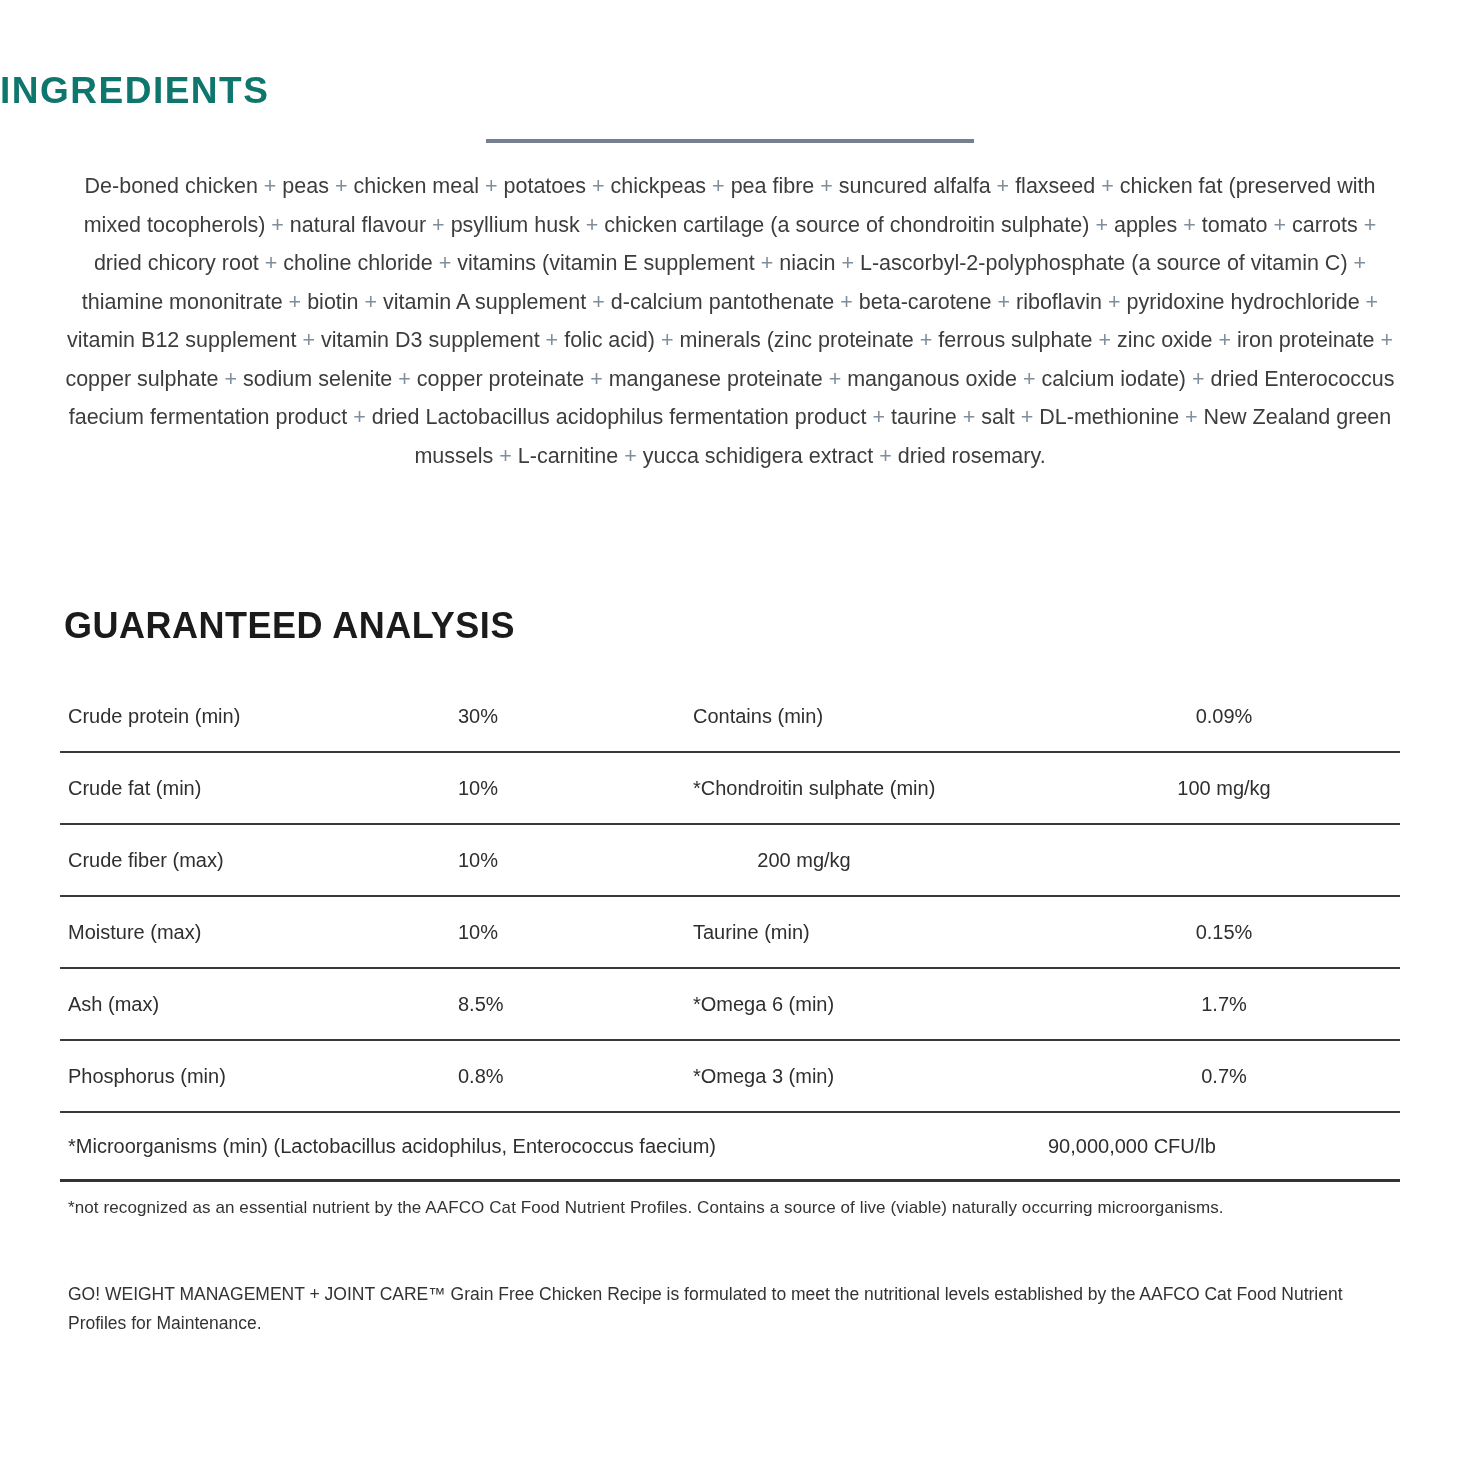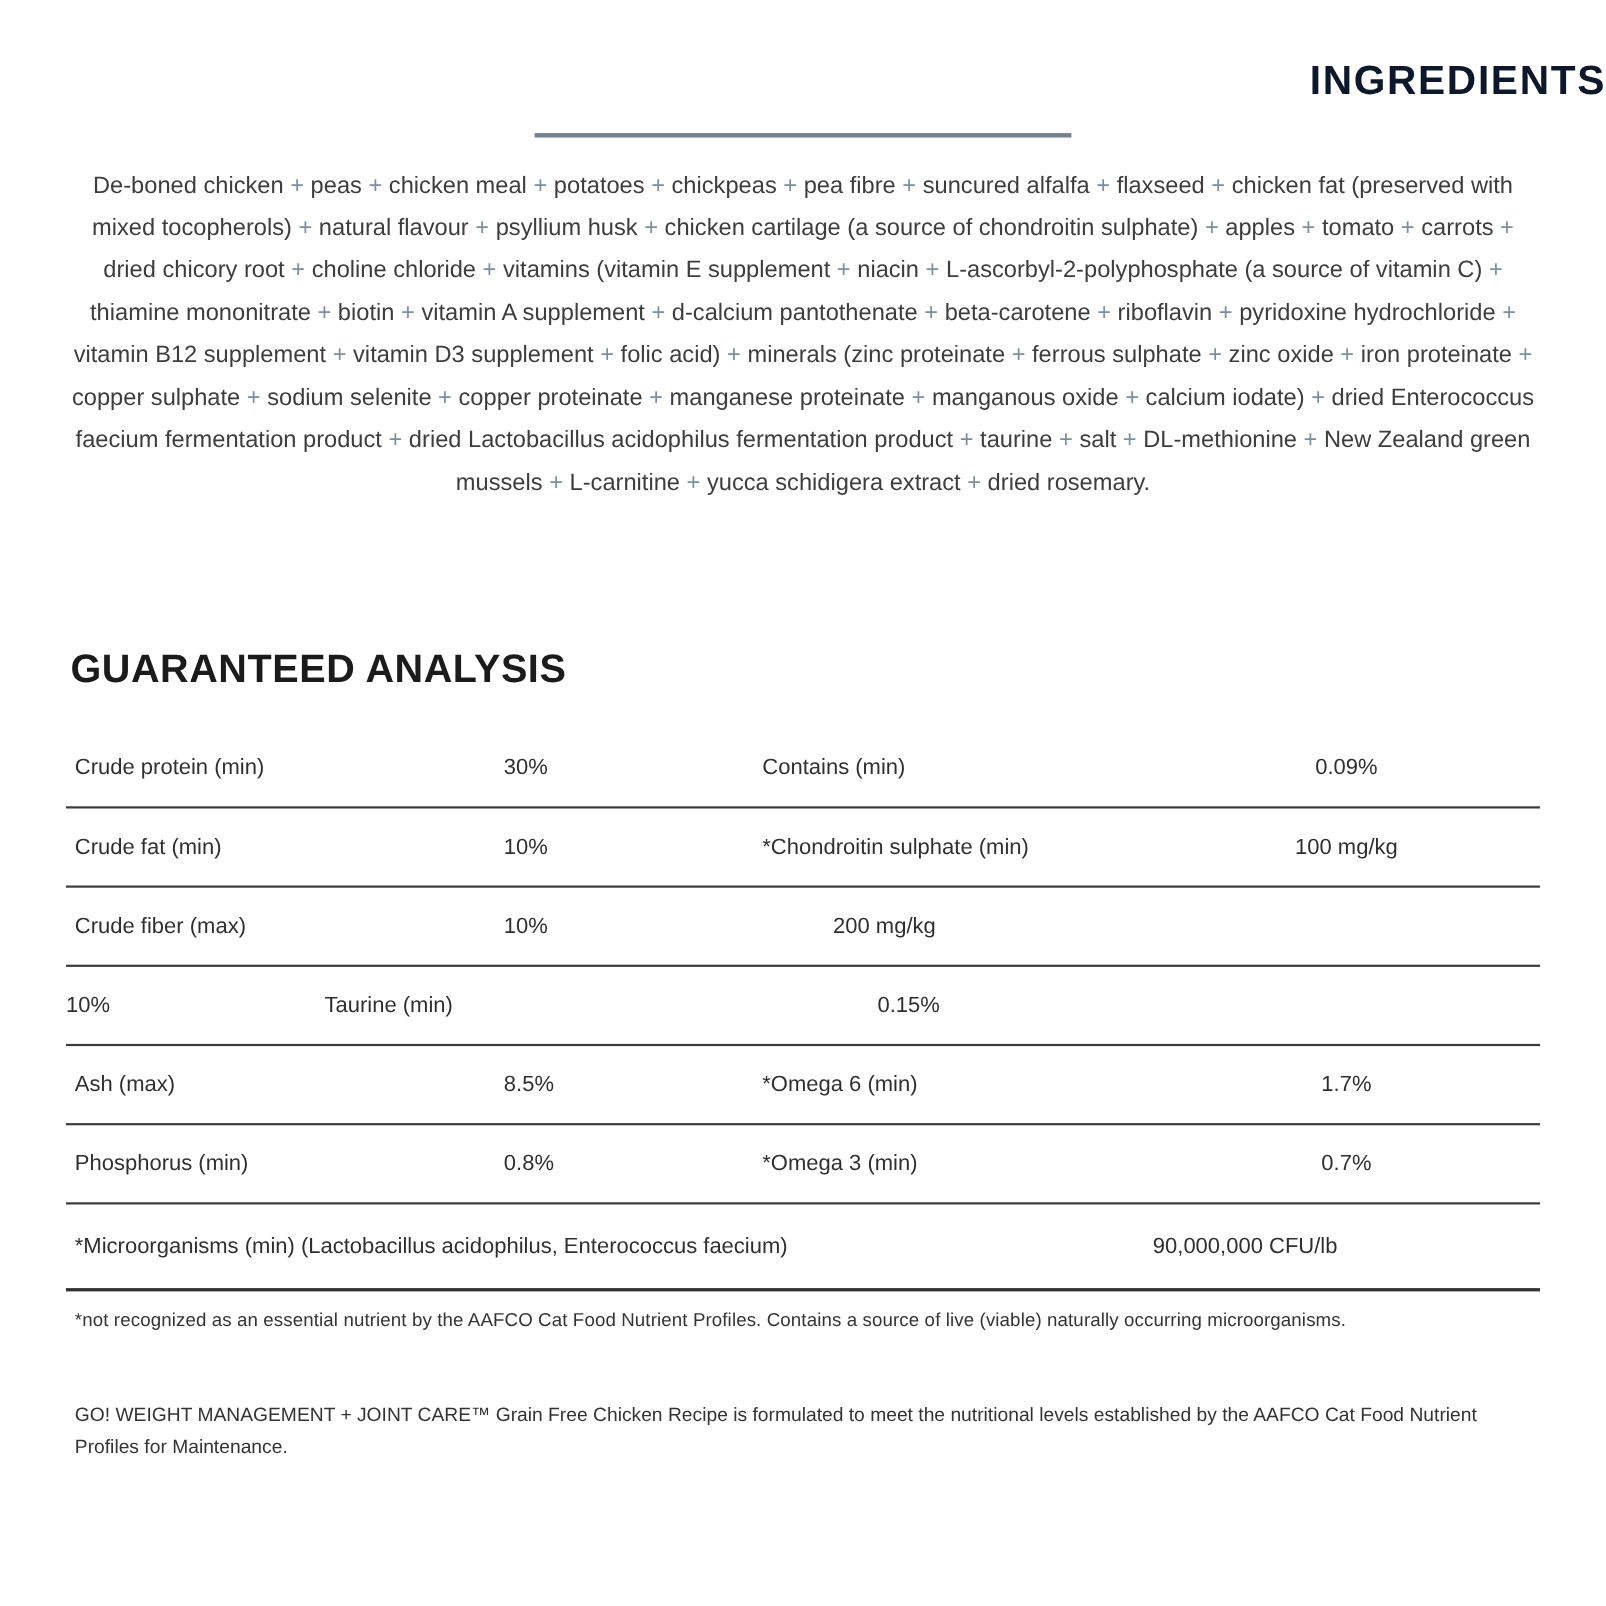--- a/index.html
+++ b/index.html
@@ -2,22 +2,22 @@
 <html><head>
 <meta charset="utf-8">
 <style>
   * { margin:0; padding:0; box-sizing:border-box; }
   html,body { background:#ffffff; }
   .page {
     position:relative; width:1460px; height:1460px; background:#ffffff;
     font-family:"Liberation Sans","DejaVu Sans",sans-serif; overflow:hidden;
   }
   .ing-title {
-    padding-top:52px; text-align:right; font-size:37px; font-weight:bold;
-    letter-spacing:1.5px; color:#0f172a;
+    padding-top:70px; text-align:left; font-size:37px; font-weight:bold;
+    letter-spacing:1.5px; color:#0f766e;
   }
   .title-rule {
     width:488px; height:4px; background:#75818e; margin:27px auto 0;
   }
   .ing-text {
     width:1340px; margin:24px auto 0; text-align:center;
     font-size:21.5px; line-height:38.5px; color:#3d3d3d;
   }
   .ing-text .plus { color:#7e8e9c; }
   .ga-title {
@@ -27,21 +27,21 @@
   .ga-table { width:1340px; margin:34px auto 0; }
   .arow {
     display:flex; align-items:center; height:72px;
     border-bottom:2px solid #3a3a3a; font-size:20px; color:#2f2f2f;
   }
   .c1 { width:398px; padding-left:8px; text-align:left; }
   .c2 { width:170px; }
   .c3 { width:420px; padding-left:65px; text-align:left; }
   .c4 { width:352px; text-align:center; }
   .wide-row {
-    display:flex; align-items:center; height:79px;
+    display:flex; align-items:center; height:69px;
     border-bottom:3px solid #333333; font-size:20px; color:#2f2f2f;
   }
   .wide-row .wlabel { flex:1; padding-left:8px; }
   .wide-row .wvalue { width:352px; text-align:left; }
   .footnote {
     margin:16px 0 0 68px; font-size:17px; color:#333333; letter-spacing:0.1px;
   }
   .statement {
     margin:62px 0 0 68px; width:1315px; font-size:17.5px;
     line-height:29px; color:#333333;
@@ -73,20 +73,21 @@
         <div class="c2">10%</div>
         <div class="c3">*Chondroitin sulphate (min)</div>
         <div class="c4">100 mg/kg</div>
       </div>
       <div class="arow">
         <div class="c1">Crude fiber (max)</div>
         <div class="c2">10%</div>
         <div class="c4">200 mg/kg</div>
       </div>
       <div class="arow">
+        <div class="c1">Moisture (max)</div>
         <div class="c2">10%</div>
         <div class="c3">Taurine (min)</div>
         <div class="c4">0.15%</div>
       </div>
       <div class="arow">
         <div class="c1">Ash (max)</div>
         <div class="c2">8.5%</div>
         <div class="c3">*Omega 6 (min)</div>
         <div class="c4">1.7%</div>
       </div>

